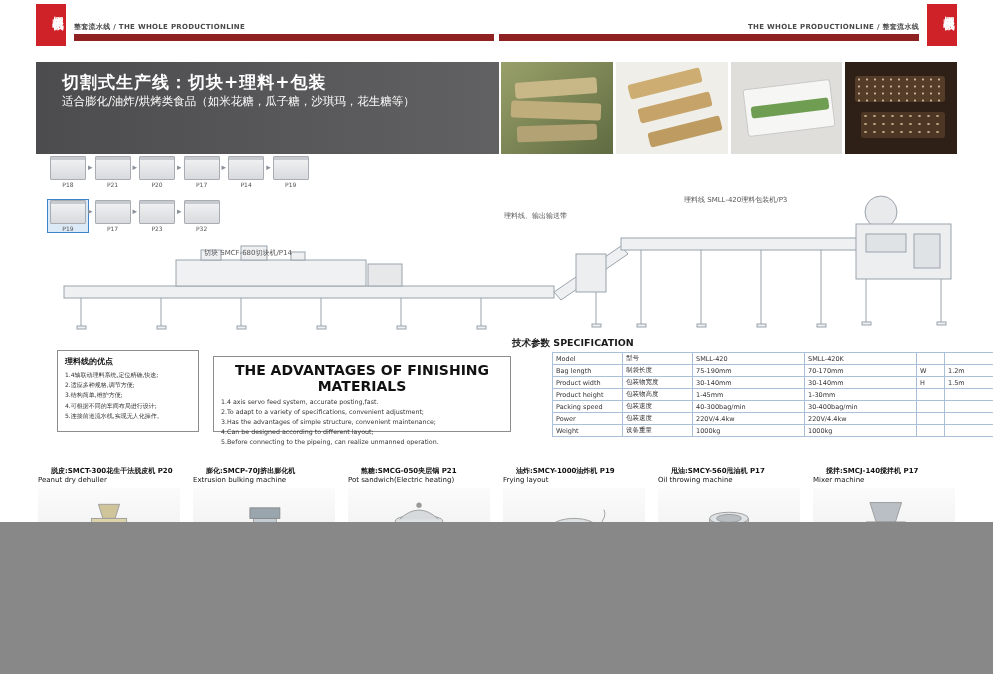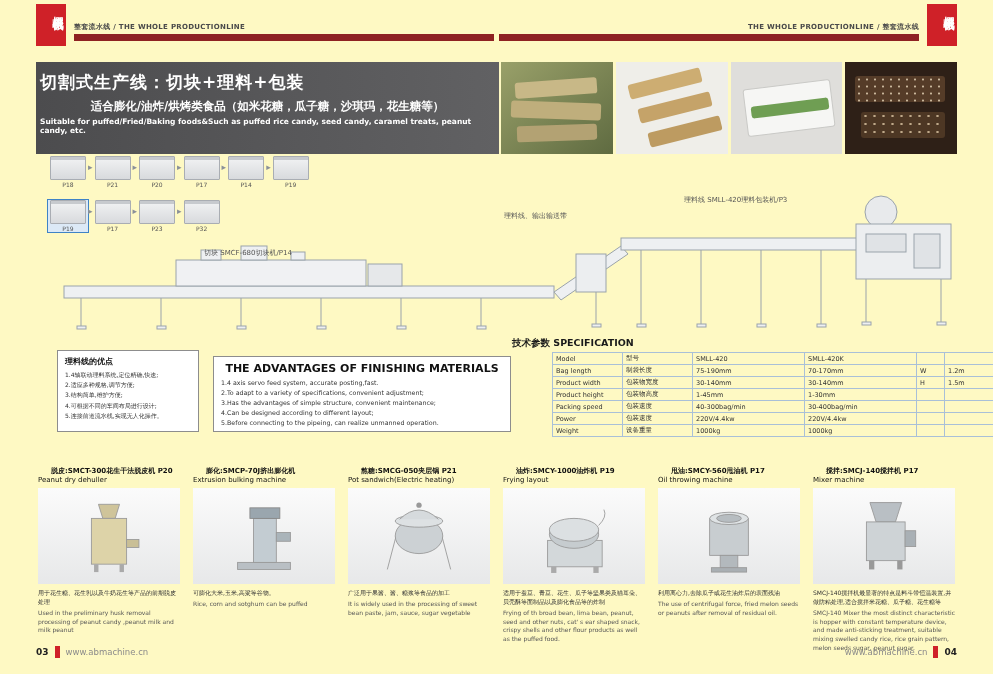--- a/index.html
+++ b/index.html
@@ -1,31 +1,31 @@
 <!DOCTYPE html>
 <html><head>
 <meta charset="utf-8">
 <style>
   html,body{margin:0;padding:0;background:#888;}
-  .page{position:relative;width:993px;height:674px;background:#fef9c3;margin:0 auto;overflow:hidden;
+  .page{position:relative;width:993px;height:522px;background:#ffffff;margin:0 auto;overflow:hidden;
         font-family:"DejaVu Sans","Liberation Sans",sans-serif;color:#222;}
 
   
   .stamp{position:absolute;width:30px;height:42px;background:#cf2128;color:#fff;
          writing-mode:vertical-rl;text-orientation:upright;font-size:11px;font-weight:bold;
          letter-spacing:1px;line-height:13px;padding:3px 2px;box-sizing:border-box;}
   .hdr-label{position:absolute;top:22px;font-size:7px;font-weight:bold;color:#4a4a4a;letter-spacing:.3px;}
   .hdr-bar{position:absolute;top:34px;height:7px;background:#8e2222;}
 
   
   .banner{position:absolute;left:36px;top:62px;width:463px;height:92px;box-sizing:border-box;
-          padding:9px 4px;background:linear-gradient(90deg,#4c4c4e,#616163);color:#fff;}
+          padding:9px 26px;background:linear-gradient(90deg,#4c4c4e,#616163);color:#fff;}
   .banner .t-cn{font-size:17px;font-weight:bold;letter-spacing:1px;}
   .banner .t-en{font-size:9px;font-weight:bold;margin-top:4px;}
-  .banner .s-cn{font-size:11.5px;font-weight:bold;margin-top:5px;text-align:center;}
+  .banner .s-cn{font-size:11.5px;font-weight:normal;}
   .banner .s-en{font-size:7.5px;font-weight:bold;margin-top:3px;}
 
   
   .photos{position:absolute;left:501px;top:62px;width:456px;height:92px;display:flex;gap:3px;}
   .photo{flex:1;position:relative;overflow:hidden;}
   .bar{position:absolute;border-radius:3px;}
 
   
   .diagram{position:absolute;left:36px;top:154px;width:921px;height:190px;}
   .flow-row{position:absolute;display:flex;align-items:flex-start;}
@@ -36,21 +36,21 @@
   .flow-arrow{font-size:9px;color:#8a9099;margin:6px 0 0 0;}
   .flow-arrow::after{content:"▸";}
   .flow-item.hl{outline:1px solid #3f83c6;background:#dce9f6;}
 
   
   .advbox{position:absolute;border:1px solid #8d8d8d;box-sizing:border-box;padding:5px 7px;background:#fff;}
   .advbox .ti{font-weight:bold;color:#111;}
   .advbox .it{color:#333;}
   .adv-cn .ti{font-size:8px;margin-bottom:3px;}
   .adv-cn .it{font-size:6px;line-height:1.7;}
-  .adv-en .ti{font-size:11px;text-align:center;margin-bottom:3px;}
+  .adv-en .ti{font-size:14px;text-align:center;margin-bottom:3px;}
   .adv-en .it{font-size:6.3px;line-height:1.6;}
 
   
   .spec-title{position:absolute;left:512px;top:337px;font-size:9.5px;font-weight:bold;color:#1a1a1a;}
   table.spec{position:absolute;left:512px;top:352px;width:445px;border-collapse:collapse;table-layout:fixed;margin-left:40px;}
   table.spec td{border:1px solid #a9c0d8;font-size:6.5px;color:#333;height:11px;padding:0 3px;
                 white-space:nowrap;overflow:hidden;}
 
   
   .machines{position:absolute;left:38px;top:466px;width:917px;display:flex;gap:13px;}
@@ -79,21 +79,20 @@
   <div class="stamp" style="left:36px;top:4px;">樱桃机械</div>
   <div class="hdr-label" style="left:74px;">整套流水线 / THE WHOLE PRODUCTIONLINE</div>
   <div class="hdr-bar" style="left:74px;width:420px;"></div>
   <div class="hdr-label" style="right:74px;text-align:right;">THE WHOLE PRODUCTIONLINE / 整套流水线</div>
   <div class="hdr-bar" style="left:499px;width:420px;"></div>
   <div class="stamp" style="right:36px;top:4px;">樱桃机械</div>
 
   <div class="banner">
     <div class="t-cn">切割式生产线：切块+理料+包装</div>
     <div class="s-cn">适合膨化/油炸/烘烤类食品（如米花糖，瓜子糖，沙琪玛，花生糖等）</div>
-    <div class="s-en">Suitable for puffed/Fried/Baking foods&amp;Such as puffed rice candy, seed candy, caramel treats, peanut candy, etc.</div>
   </div>
 
   <div class="photos">
     <div class="photo" style="background:linear-gradient(140deg,#99a069,#5f6b41);">
       <div class="bar" style="left:14px;top:18px;width:82px;height:16px;background:#c8b887;transform:rotate(-4deg);"></div>
       <div class="bar" style="left:10px;top:40px;width:90px;height:17px;background:#bfae7c;transform:rotate(2deg);"></div>
       <div class="bar" style="left:16px;top:63px;width:80px;height:16px;background:#b3a273;transform:rotate(-2deg);"></div>
     </div>
     <div class="photo" style="background:#efeee9;">
       <div class="bar" style="left:12px;top:14px;width:74px;height:15px;background:#cdad72;transform:rotate(-14deg);"></div>

